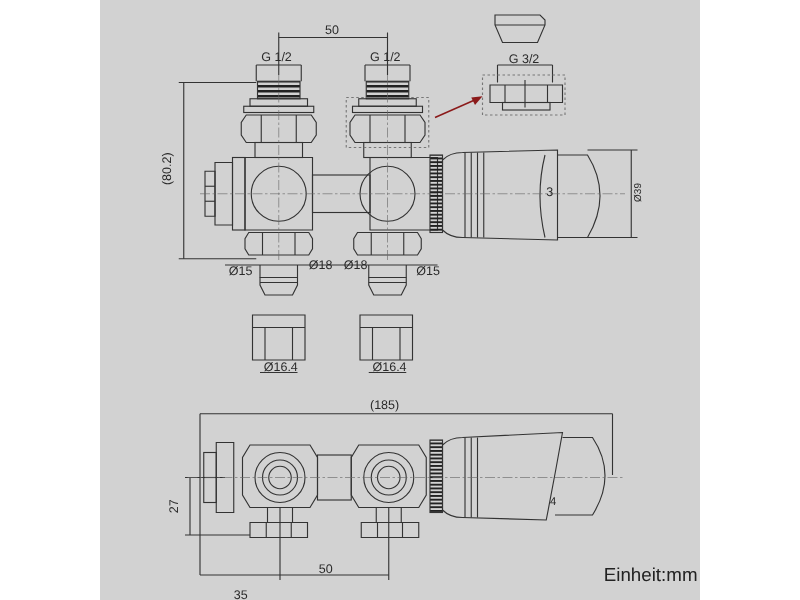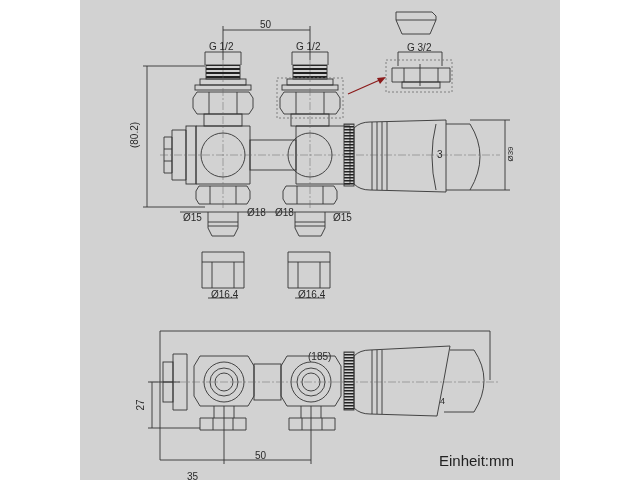--- a/index.html
+++ b/index.html
@@ -1,20 +1,20 @@
 <!DOCTYPE html>
 <html><head>
 <meta charset="utf-8">
 <style>
   html, body { margin:0; padding:0; background:#ffffff; }
   body { width:640px; height:480px; position:relative; overflow:hidden; font-family:"Liberation Sans", sans-serif; }
   .panel { position:absolute; left:80px; top:0; width:480px; height:480px; background:#d2d2d2; }
   svg { position:absolute; left:0; top:0; }
   .lbl { position:absolute; font-size:10px; color:#2a2a2a; white-space:nowrap; line-height:1; }
-  .unit { position:absolute; font-size:15px; color:#222; white-space:nowrap; }
+  .unit { position:absolute; font-size:15px; color:#222; white-space:nowrap;margin-left:44px; }
   .rot { transform:rotate(-90deg); transform-origin:center; }
 </style>
 </head>
 <body>
 
 <div class="panel"></div>
 
 <svg width="640" height="480" viewBox="0 0 640 480">
   <defs>
     <pattern id="thread" width="4" height="4" patternUnits="userSpaceOnUse">
@@ -196,19 +196,19 @@
 <div class="lbl rot" style="left:122px;top:130px;">(80.2)</div>
 <div class="lbl rot" style="left:503px;top:150px;font-size:8px;">Ø39</div>
 <div class="lbl" style="left:437px;top:150px;">3</div>
 <div class="lbl" style="left:183px;top:213px;">Ø15</div>
 <div class="lbl" style="left:247px;top:208px;">Ø18</div>
 <div class="lbl" style="left:275px;top:208px;">Ø18</div>
 <div class="lbl" style="left:333px;top:213px;">Ø15</div>
 <div class="lbl" style="left:211px;top:290px;">Ø16.4</div>
 <div class="lbl" style="left:298px;top:290px;">Ø16.4</div>
 
-<div class="lbl" style="left:308px;top:320px;margin-top:32px;">(185)</div>
+<div class="lbl" style="left:296px;top:320px;">(185)</div>
 <div class="lbl rot" style="left:135px;top:400px;">27</div>
 <div class="lbl" style="left:187px;top:472px;">35</div>
 <div class="lbl" style="left:255px;top:451px;">50</div>
 <div class="lbl" style="left:440px;top:397px;font-size:9px;">4</div>
 
 <div class="unit" style="left:439px;top:452px;">Einheit:mm</div>
 
 </body></html>

